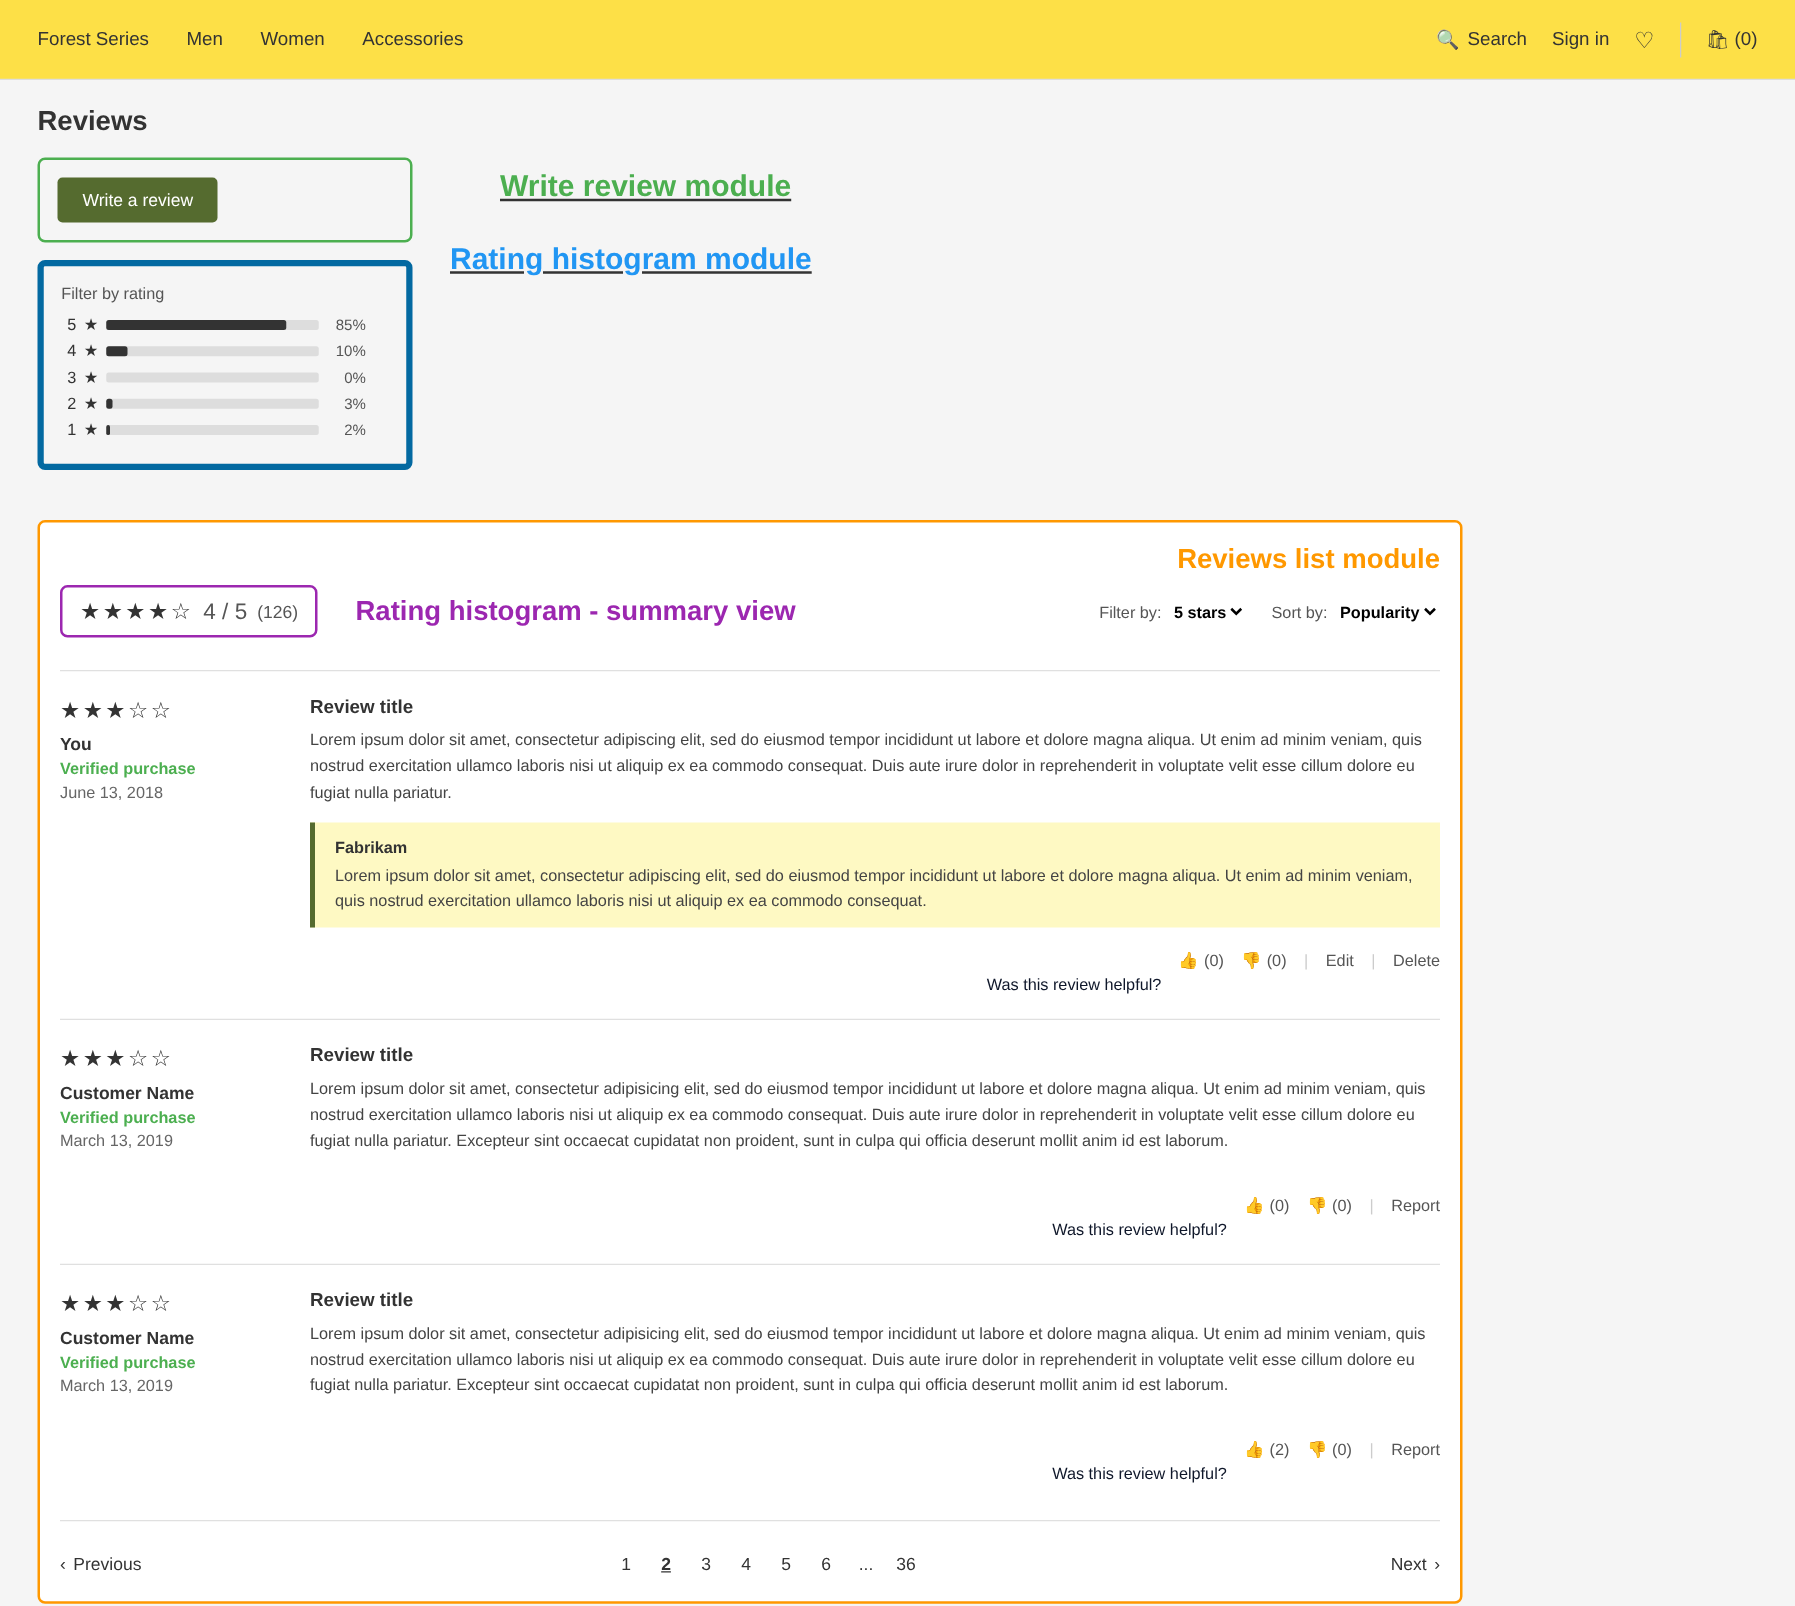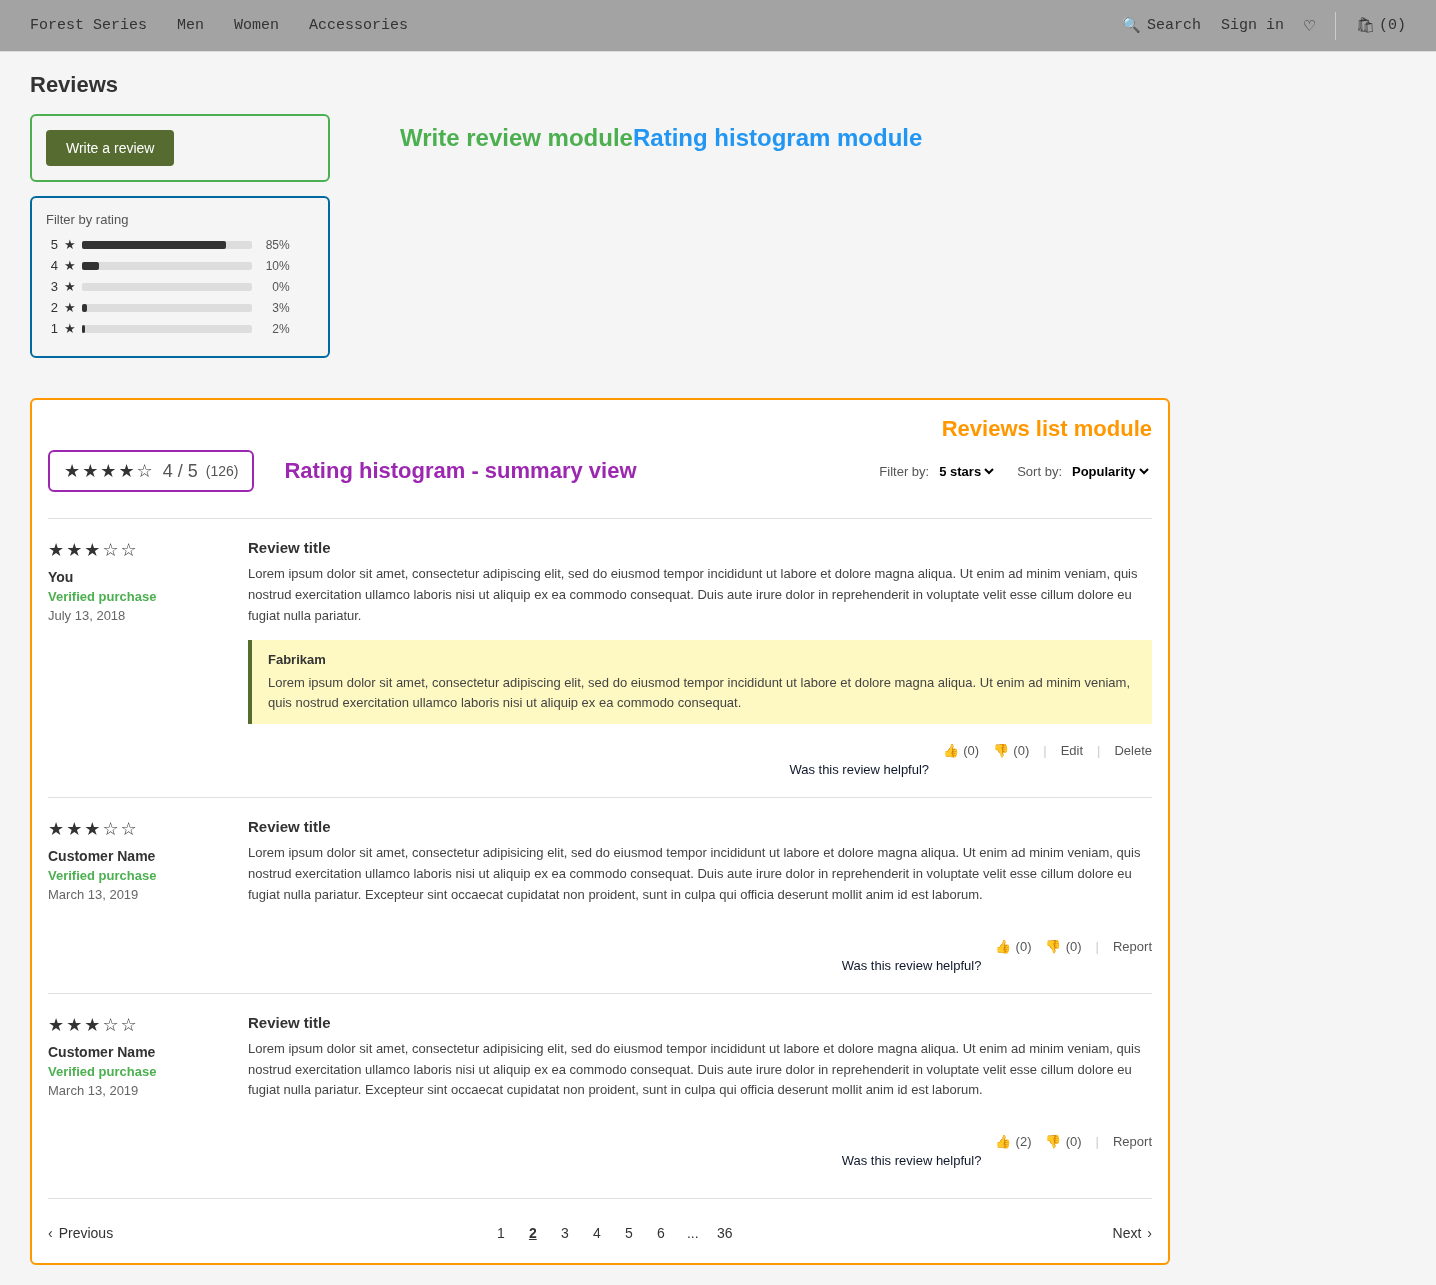--- a/index.html
+++ b/index.html
@@ -1,26 +1,25 @@
 <!DOCTYPE html>
 <html><head>
   <meta charset="utf-8">
   <style>
     * { box-sizing: border-box; margin: 0; padding: 0; }
     body { font-family: Arial, sans-serif; background: #f5f5f5; color: #333; font-size: 14px; }
 
     
     .header {
-      background: #a3a3a3;
+      background: #fde047;
       border-bottom: 1px solid #ddd;
       display: flex;
       align-items: center;
       padding: 0 30px;
-      height: 52px;
-      font-family: Liberation Mono, monospace;
+      height: 64px;
     }
     .header-nav { display: flex; gap: 30px; align-items: center; }
     .nav-item { font-size: 15px; color: #333; cursor: pointer; text-decoration: none; }
     .header-right { margin-left: auto; display: flex; align-items: center; gap: 20px; }
     .search-btn { display: flex; align-items: center; gap: 6px; color: #333; font-size: 15px; cursor: pointer; }
     .sign-in { font-size: 15px; color: #333; cursor: pointer; }
     .divider-v { width: 1px; height: 28px; background: #ccc; }
     .cart-btn { display: flex; align-items: center; gap: 4px; font-size: 15px; color: #333; cursor: pointer; }
     .heart-btn { font-size: 18px; cursor: pointer; color: #333; }
 
@@ -49,21 +48,21 @@
     }
     .write-review-label {
       font-size: 24px;
       font-weight: bold;
       color: #4CAF50;
       margin-left: 40px;
     }
 
     
     .rating-histogram-module {
-      border: 2px solid #0369a1;
+      border: 5px solid #0369a1;
       border-radius: 6px;
       padding: 14px;
       display: inline-block;
       min-width: 300px;
       margin-bottom: 20px;
     }
     .filter-label { font-size: 13px; color: #555; margin-bottom: 10px; }
     .histogram-row { display: flex; align-items: center; gap: 6px; margin-bottom: 6px; }
     .star-num { font-size: 13px; width: 12px; text-align: right; }
     .star-icon { color: #333; font-size: 13px; }
@@ -253,21 +252,21 @@
     <span class="star-icon">★</span>
     <div class="bar-container">
       <div class="bar-fill" style="width:2%"></div>
     </div>
     <span class="bar-pct">2%</span>
   </div>
           </div>
       </div>
     </div>
 
-    <div style="display:flex; flex-direction:row; padding-top:10px;">
+    <div style="display:flex; flex-direction:column; gap:30px; padding-top:10px;text-decoration:underline;">
       <div class="write-review-label">Write review module</div>
       <div style="font-size:24px; font-weight:bold; color:#2196F3;">Rating histogram module</div>
     </div>
   </div>
 
   <div class="reviews-list-module">
 
     <div style="display:flex; justify-content:flex-end; margin-bottom:8px;">
       <span style="font-size:22px; font-weight:bold; color:#FF9800;">Reviews list module</span>
     </div>
@@ -300,21 +299,21 @@
         </div>
       </div>
     </div>
 
     <div id="reviews-container">
         <div class="review-item">
     <div class="review-left">
       <div class="review-stars">★★★☆☆</div>
       <div class="reviewer-name">You</div>
       <div class="verified">Verified purchase</div>
-      <div class="review-date">July 13, 2018</div>
+      <div class="review-date">June 13, 2018</div>
     </div>
     <div class="review-right">
       <div class="review-title">Review title</div>
       <div class="review-body">Lorem ipsum dolor sit amet, consectetur adipiscing elit, sed do eiusmod tempor incididunt ut labore et dolore magna aliqua. Ut enim ad minim veniam, quis nostrud exercitation ullamco laboris nisi ut aliquip ex ea commodo consequat. Duis aute irure dolor in reprehenderit in voluptate velit esse cillum dolore eu fugiat nulla pariatur.</div>
 
       <div class="response-box">
         <div class="response-author">Fabrikam</div>
         <div class="response-body">Lorem ipsum dolor sit amet, consectetur adipiscing elit, sed do eiusmod tempor incididunt ut labore et dolore magna aliqua. Ut enim ad minim veniam, quis nostrud exercitation ullamco laboris nisi ut aliquip ex ea commodo consequat.</div>
       </div>
 

